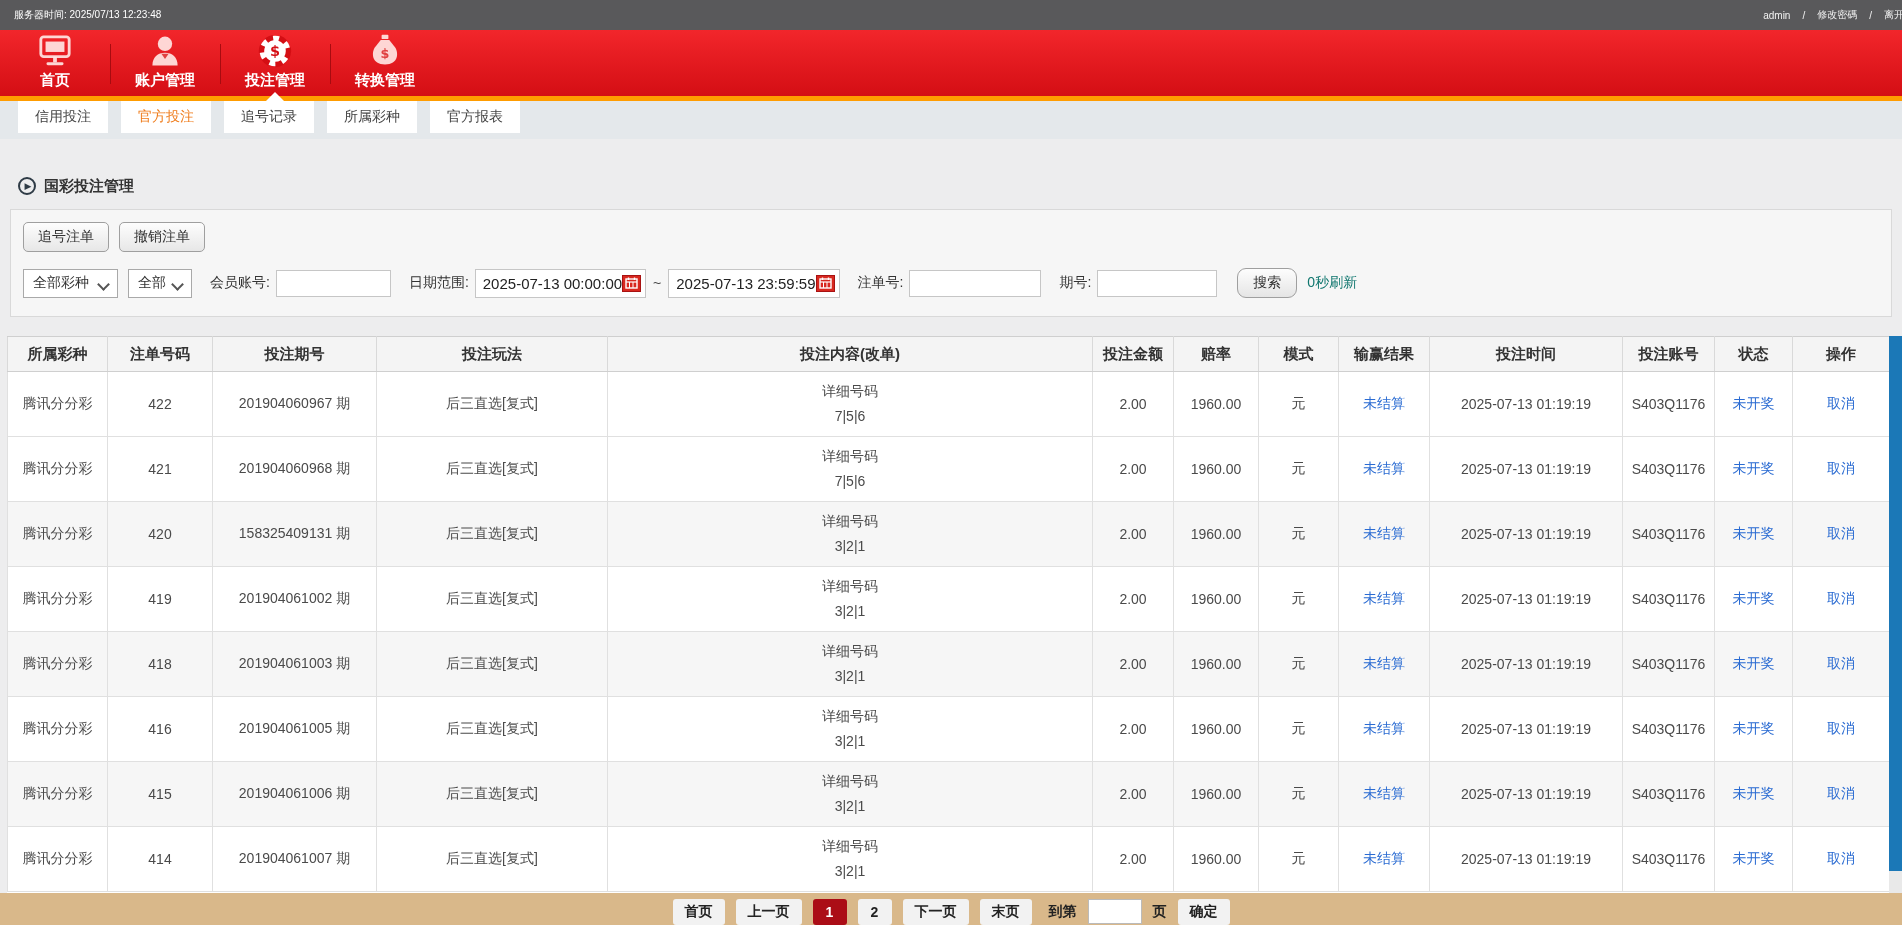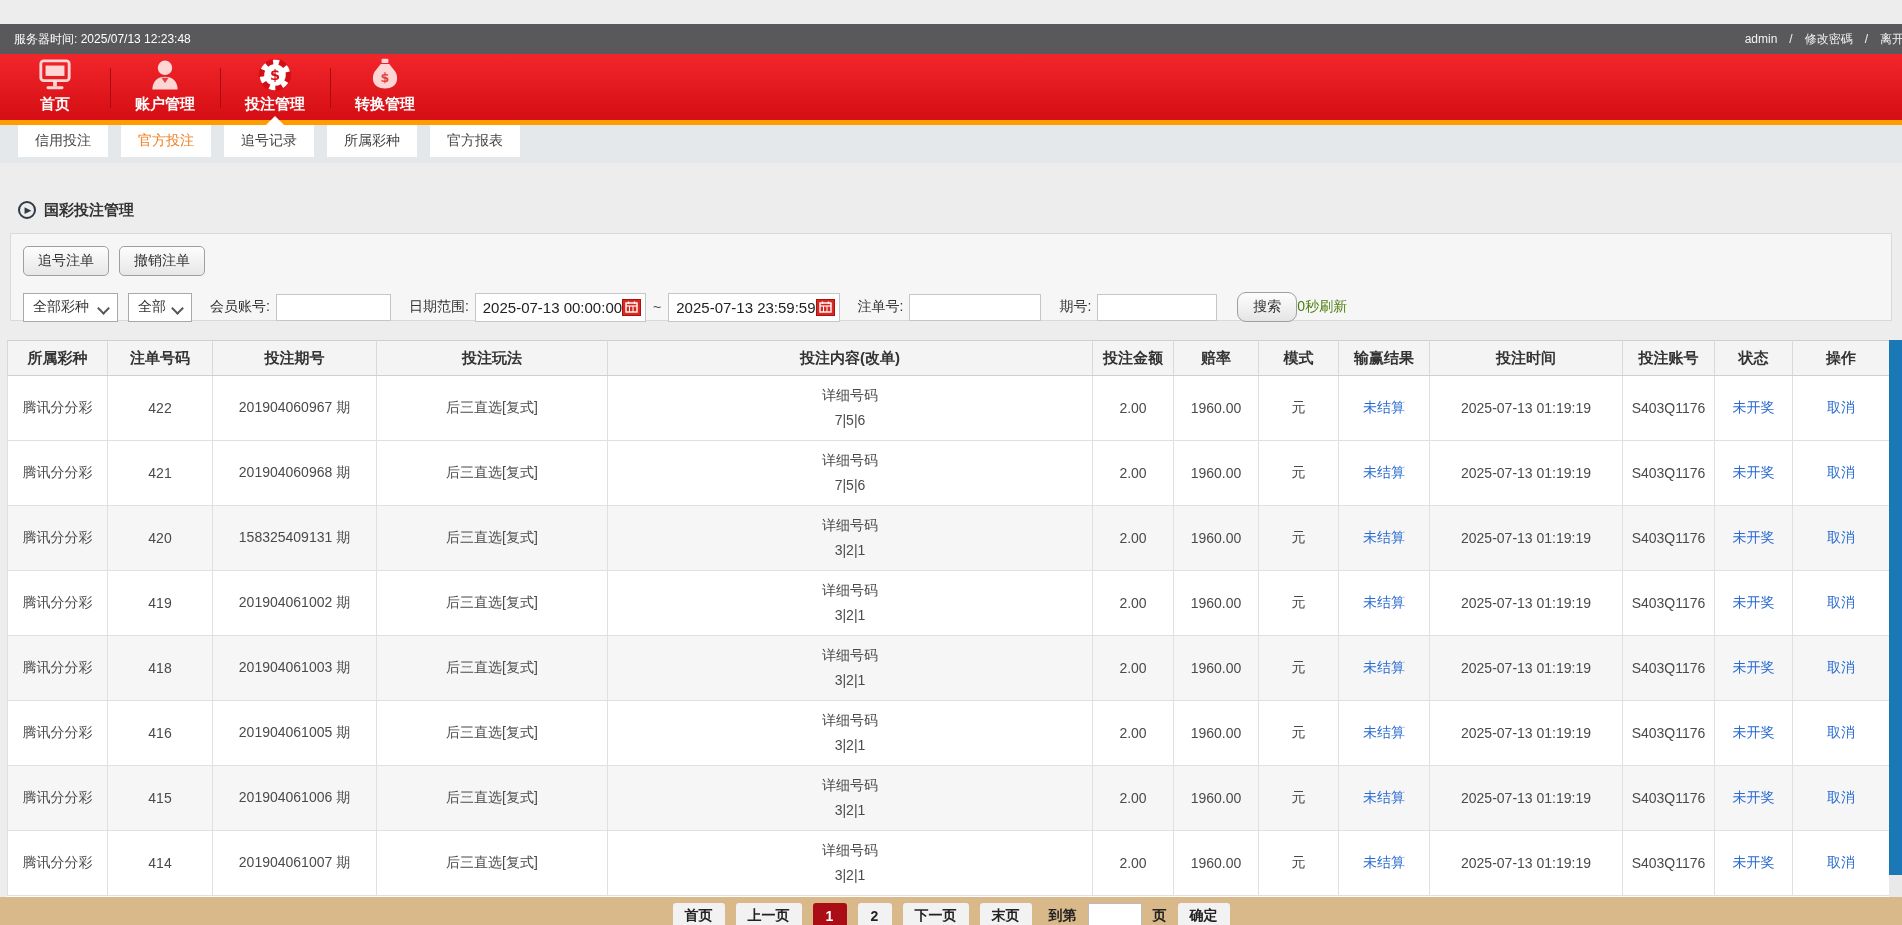--- a/index.html
+++ b/index.html
@@ -1,21 +1,21 @@
 <!DOCTYPE html>
 <html><head>
 <meta charset="utf-8">
 <style>
   * { margin:0; padding:0; box-sizing:border-box; }
   html,body { width:1902px; height:925px; overflow:hidden; background:#ededee;
     font-family:"Liberation Sans","DejaVu Sans",sans-serif; }
 
   
   .topbar { height:30px; background:#59595b; color:#fff; display:flex;
-    align-items:center; justify-content:space-between; padding:0 14px; font-size:12px;margin-top:24px; }
+    align-items:center; justify-content:space-between; padding:0 14px; font-size:10px; }
   .topbar .right { display:flex; gap:12px; align-items:center; margin-right:-16px; white-space:nowrap; }
   .topbar .right span { color:#f2f2f2; }
   .topbar .sep { color:#cfcfcf; }
 
   
   .nav-wrap { position:relative; }
   .mainnav { height:66px; background:linear-gradient(#f2262b,#d40e14); display:flex; }
   .nav-item { width:110px; display:flex; flex-direction:column; align-items:center;
     justify-content:flex-end; padding-bottom:6px; color:#fff; cursor:pointer; position:relative; }
   .nav-item + .nav-item::before { content:""; position:absolute; left:0; top:14px;
@@ -36,21 +36,21 @@
 
   
   .breadcrumb { display:flex; align-items:center; gap:8px; padding:36px 0 0 18px; height:58px; }
   .bc-icon { width:18px; height:18px; border:2px solid #2f3b46; border-radius:50%;
     display:flex; align-items:center; justify-content:center; color:#2f3b46;
     font-size:9px; line-height:1; padding-left:2px; }
   .bc-title { font-size:15px; font-weight:bold; color:#333; }
 
   
   .filter-panel { margin:12px 10px 0 10px; background:#f6f6f6; border:1px solid #d9d9d9;
-    padding:12px 12px 14px 12px; height:88px; }
+    padding:12px 12px 14px 12px; height:108px; }
   .btnrow { display:flex; gap:10px; }
   .gbtn { background:linear-gradient(#fdfdfd,#e7e7e7); border:1px solid #9f9f9f;
     border-radius:5px; height:30px; padding:0 14px; font-size:14px; color:#333; cursor:pointer;
     font-family:inherit; }
   .filterrow { display:flex; align-items:center; margin-top:16px; font-size:14px; color:#333; }
   .sel { position:relative; height:29px; border:1px solid #a9a9a9; background:#fff;
     display:flex; align-items:center; padding:0 24px 0 9px; font-size:14px; cursor:pointer; }
   .sel::after { content:""; position:absolute; right:9px; top:10px; width:7px; height:7px;
     border-right:2px solid #555; border-bottom:2px solid #555; transform:rotate(45deg); }
   .sel.s1 { width:95px; margin-right:10px; }
@@ -60,21 +60,21 @@
     padding:0 6px; font-family:inherit; }
   .datebox { height:29px; border:1px solid #c6c6c6; background:#fff; display:flex;
     align-items:center; padding:0 4px 0 7px; cursor:pointer; }
   .datebox .dtext { font-size:15px; color:#222; white-space:nowrap; }
   .calbtn { width:19px; height:17px; background:#d8281f; border:1px solid #a81212;
     display:flex; align-items:center; justify-content:center; }
   .tilde { margin:0 7px; color:#444; }
   .searchbtn { background:linear-gradient(#fdfdfd,#e5e5e5); border:1px solid #9f9f9f;
     border-radius:9px; height:30px; padding:0 15px; font-size:14px; color:#333;
     margin-left:20px; cursor:pointer; font-family:inherit; }
-  .refresh { color:#4d7c0f; }
+  .refresh { margin-left:10px; color:#0f766e; }
 
   
   .table-area { position:relative; margin:19px 0 0 7px; width:1895px; height:557px;
     background:#fff; overflow:hidden; }
   table { border-collapse:collapse; width:1882px; table-layout:fixed; }
   thead th { height:35px; background:#f4f4f4; border-top:1px solid #cfcfcf;
     border-bottom:1px solid #cfcfcf; border-right:1px solid #d9d9d9;
     font-size:15px; color:#333; font-weight:bold; }
   thead th:first-child { border-left:1px solid #d9d9d9; }
   tbody td { height:65px; border-bottom:1px solid #e0e0e0; border-right:1px solid #e0e0e0;

